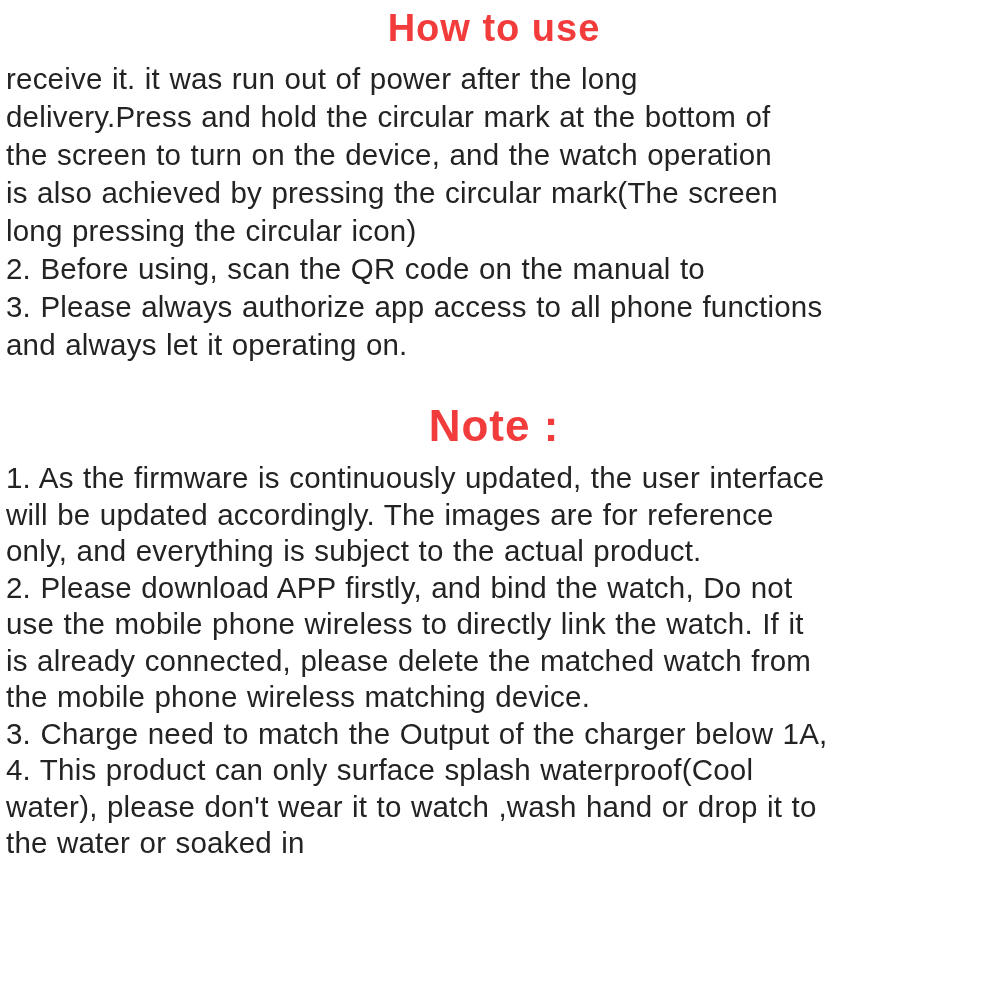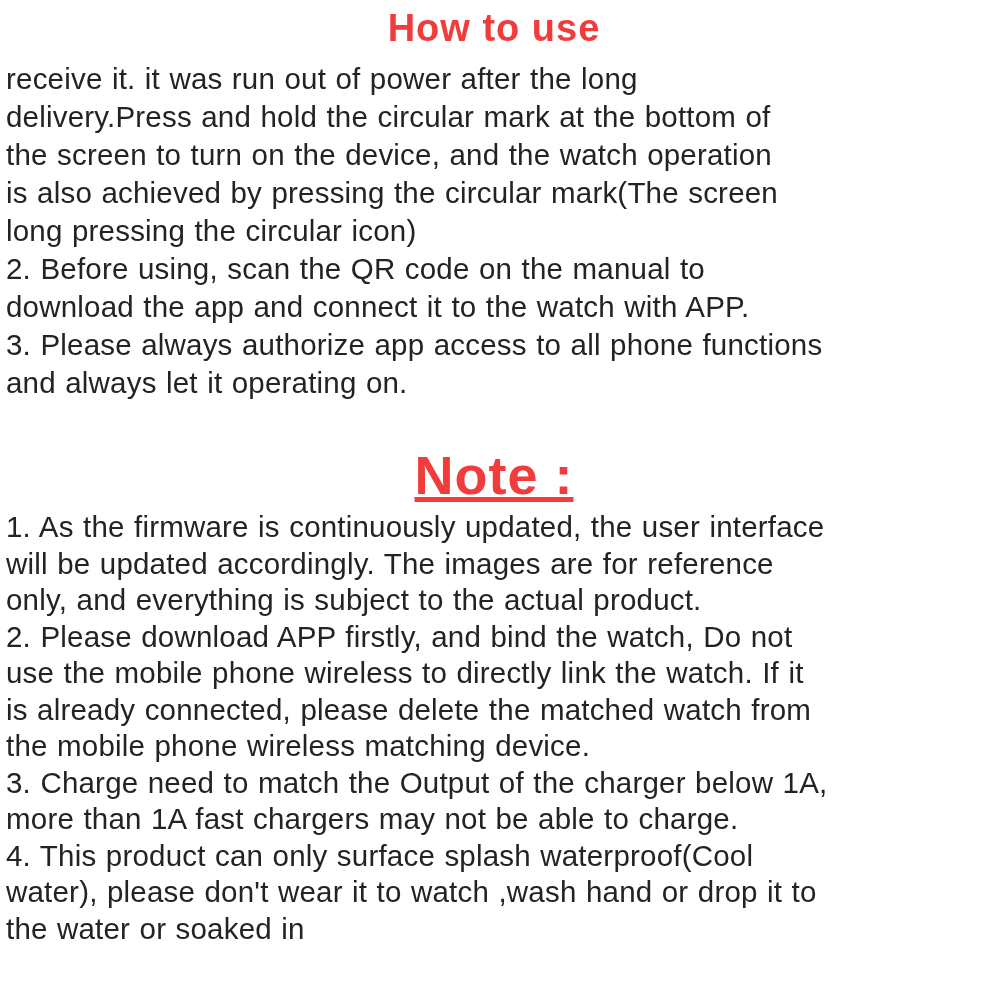--- a/index.html
+++ b/index.html
@@ -22,25 +22,24 @@
     font-weight: bold;
     letter-spacing: 1px;
     margin: 0;
   }
   .heading-howto {
     font-size: 38px;
     line-height: 48px;
     margin-bottom: 8px;
   }
   .heading-note {
-    font-size: 54px;
+    font-size: 44px;
     line-height: 52px;
-    margin-top: 47px;
+    margin-top: 36px;
     margin-bottom: 8px;
-    text-decoration: underline;
   }
   .body-lines {
     color: #232323;
   }
   .line {
     font-size: 29.5px;
     letter-spacing: 0.2px;
     word-spacing: 1px;
     white-space: nowrap;
   }
@@ -54,37 +53,35 @@
 
   <section class="sec1">
     <h1 class="section-heading heading-howto" style="color: rgb(242, 60, 60);">How to use</h1>
     <div class="body-lines">
       <div class="line">receive it. it was run out of power after the long</div>
       <div class="line">delivery.Press and hold the circular mark at the bottom of</div>
       <div class="line">the screen to turn on the device, and the watch operation</div>
       <div class="line">is also achieved by pressing the circular mark(The screen</div>
       <div class="line">long pressing the circular icon)</div>
       <div class="line">2. Before using, scan the QR code on the manual to</div>
-      <div class="line">download the app and connect it to the watch with APP.</div>
       <div class="line">3. Please always authorize app access to all phone functions</div>
       <div class="line">and always let it operating on.</div>
     </div>
   </section>
 
   <section class="sec2">
     <h1 class="section-heading heading-note" style="color: rgb(242, 60, 60);">Note :</h1>
     <div class="body-lines">
       <div class="line">1. As the firmware is continuously updated, the user interface</div>
       <div class="line">will be updated accordingly. The images are for reference</div>
       <div class="line">only, and everything is subject to the actual product.</div>
       <div class="line">2. Please download APP firstly, and bind the watch, Do not</div>
       <div class="line">use the mobile phone wireless to directly link the watch. If it</div>
       <div class="line">is already connected, please delete the matched watch from</div>
       <div class="line">the mobile phone wireless matching device.</div>
       <div class="line">3. Charge need to match the Output of the charger below 1A,</div>
-      <div class="line">more than 1A fast chargers may not be able to charge.</div>
       <div class="line">4. This product can only surface splash waterproof(Cool</div>
       <div class="line">water), please don't wear it to watch ,wash hand or drop it to</div>
       <div class="line">the water or soaked in</div>
     </div>
   </section>
 
 </div>
 
 </body></html>

